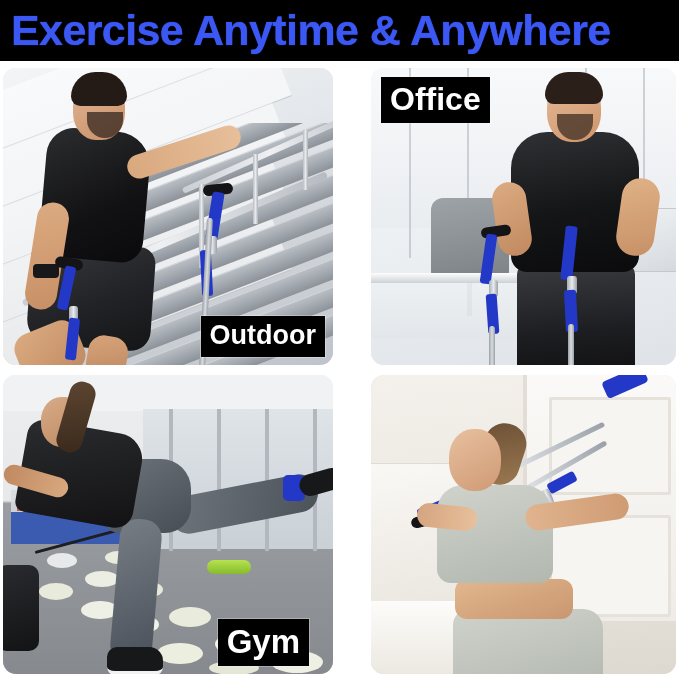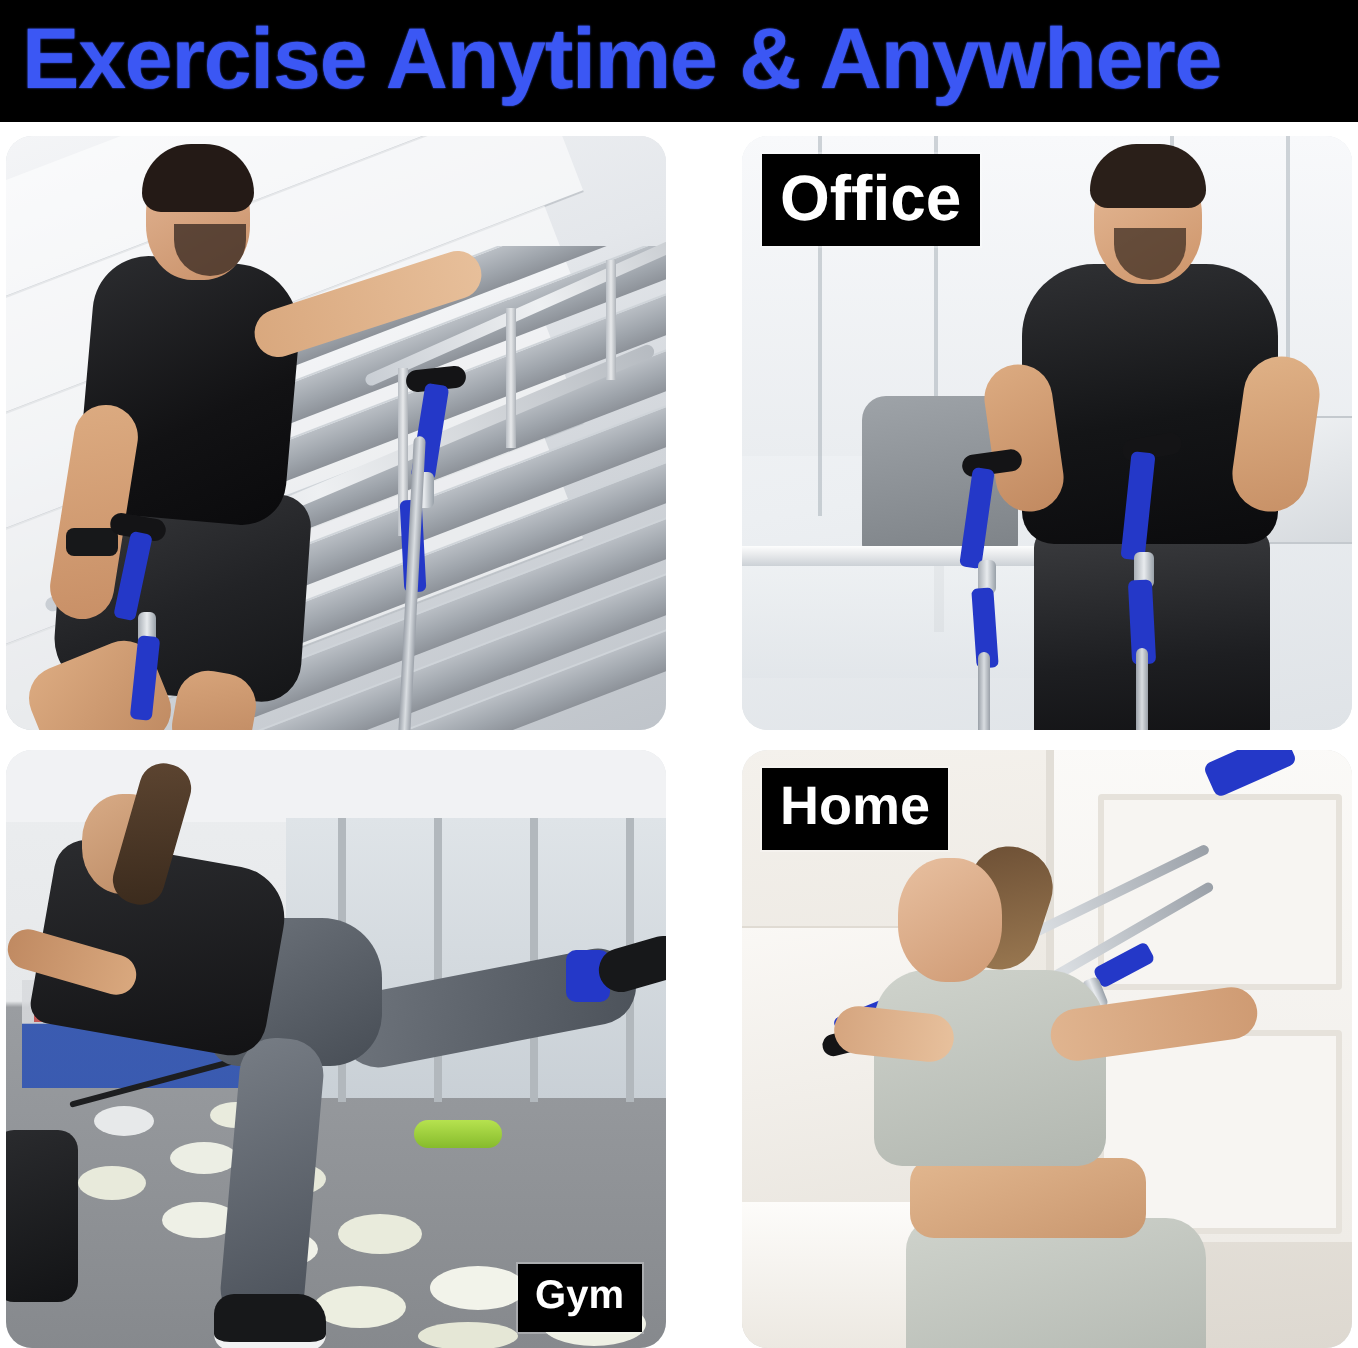--- a/index.html
+++ b/index.html
@@ -20,21 +20,21 @@
   .p2{left:371px;top:0;    width:305px;height:297px;}
   .p3{left:3px;  top:307px;width:330px;height:299px;}
   .p4{left:371px;top:307px;width:305px;height:299px;}
 
   
   .chip{position:absolute;background:#000;color:#fff;font-weight:bold;
         line-height:1;padding:6px 9px 8px 9px;white-space:nowrap;z-index:40;
         box-shadow:0 0 0 1px rgba(255,255,255,.28);}
   .chip-outdoor{right:8px;bottom:8px;font-size:27px;}
   .chip-office{left:10px;top:9px;font-size:32px;}
-  .chip-gym{right:12px;bottom:8px;font-size:20px;}
+  .chip-gym{right:24px;bottom:8px;font-size:33px;}
   .chip-home{left:10px;top:9px;font-size:27px;}
 
   
   .sc1{position:absolute;inset:0;background:
        linear-gradient(160deg,#f4f5f7 0%,#e4e7eb 38%,#d2d6db 64%,#bfc4ca 100%);}
   .wallpanel{position:absolute;background:rgba(255,255,255,.55);
              border-bottom:1px solid rgba(140,148,158,.45);transform:rotate(-21deg);}
   .w1{left:-40px;top:-24px;width:330px;height:54px;}
   .w2{left:-40px;top:34px; width:330px;height:54px;}
   .w3{left:-40px;top:92px; width:330px;height:54px;}
@@ -223,20 +223,21 @@
         <div class="handle" style="left:200px;top:116px;width:30px;height:11px;transform:rotate(-6deg);"></div>
         <div class="band" style="left:206px;top:124px;width:12px;height:48px;transform:rotate(9deg);"></div>
         <div class="carab" style="left:204px;top:168px;width:10px;height:18px;"></div>
         <div class="band" style="left:198px;top:182px;width:11px;height:46px;transform:rotate(-3deg);"></div>
         <div class="bandgrey" style="left:200px;top:150px;width:6px;height:150px;transform:rotate(3deg);"></div>
         <div class="handle" style="left:52px;top:190px;width:28px;height:11px;transform:rotate(10deg);"></div>
         <div class="band" style="left:58px;top:198px;width:11px;height:44px;transform:rotate(12deg);"></div>
         <div class="carab" style="left:66px;top:238px;width:9px;height:16px;"></div>
         <div class="band" style="left:64px;top:250px;width:11px;height:42px;transform:rotate(6deg);"></div>
       </div>
+      <div class="chip chip-outdoor">Outdoor</div>
     </div>
 
     <div class="panel p2">
       <div class="sc2">
         <div class="off-wall"></div>
         <div class="off-mull" style="left:38px;"></div>
         <div class="off-mull" style="left:96px;"></div>
         <div class="off-mull" style="left:214px;"></div>
         <div class="off-mull" style="left:272px;"></div>
         <div class="off-mon"></div>
@@ -334,17 +335,16 @@
         <div class="body4">
           <div class="pants4"></div>
           <div class="waist4"></div>
           <div class="bra4"></div>
           <div class="arm4r"></div>
           <div class="arm4l"></div>
           <div class="pony4"></div>
           <div class="head4"></div>
         </div>
       </div>
-      <div class="chip chip-home">Home</div>
     </div>
 
   </div>
 </div>
 
 </body></html>

